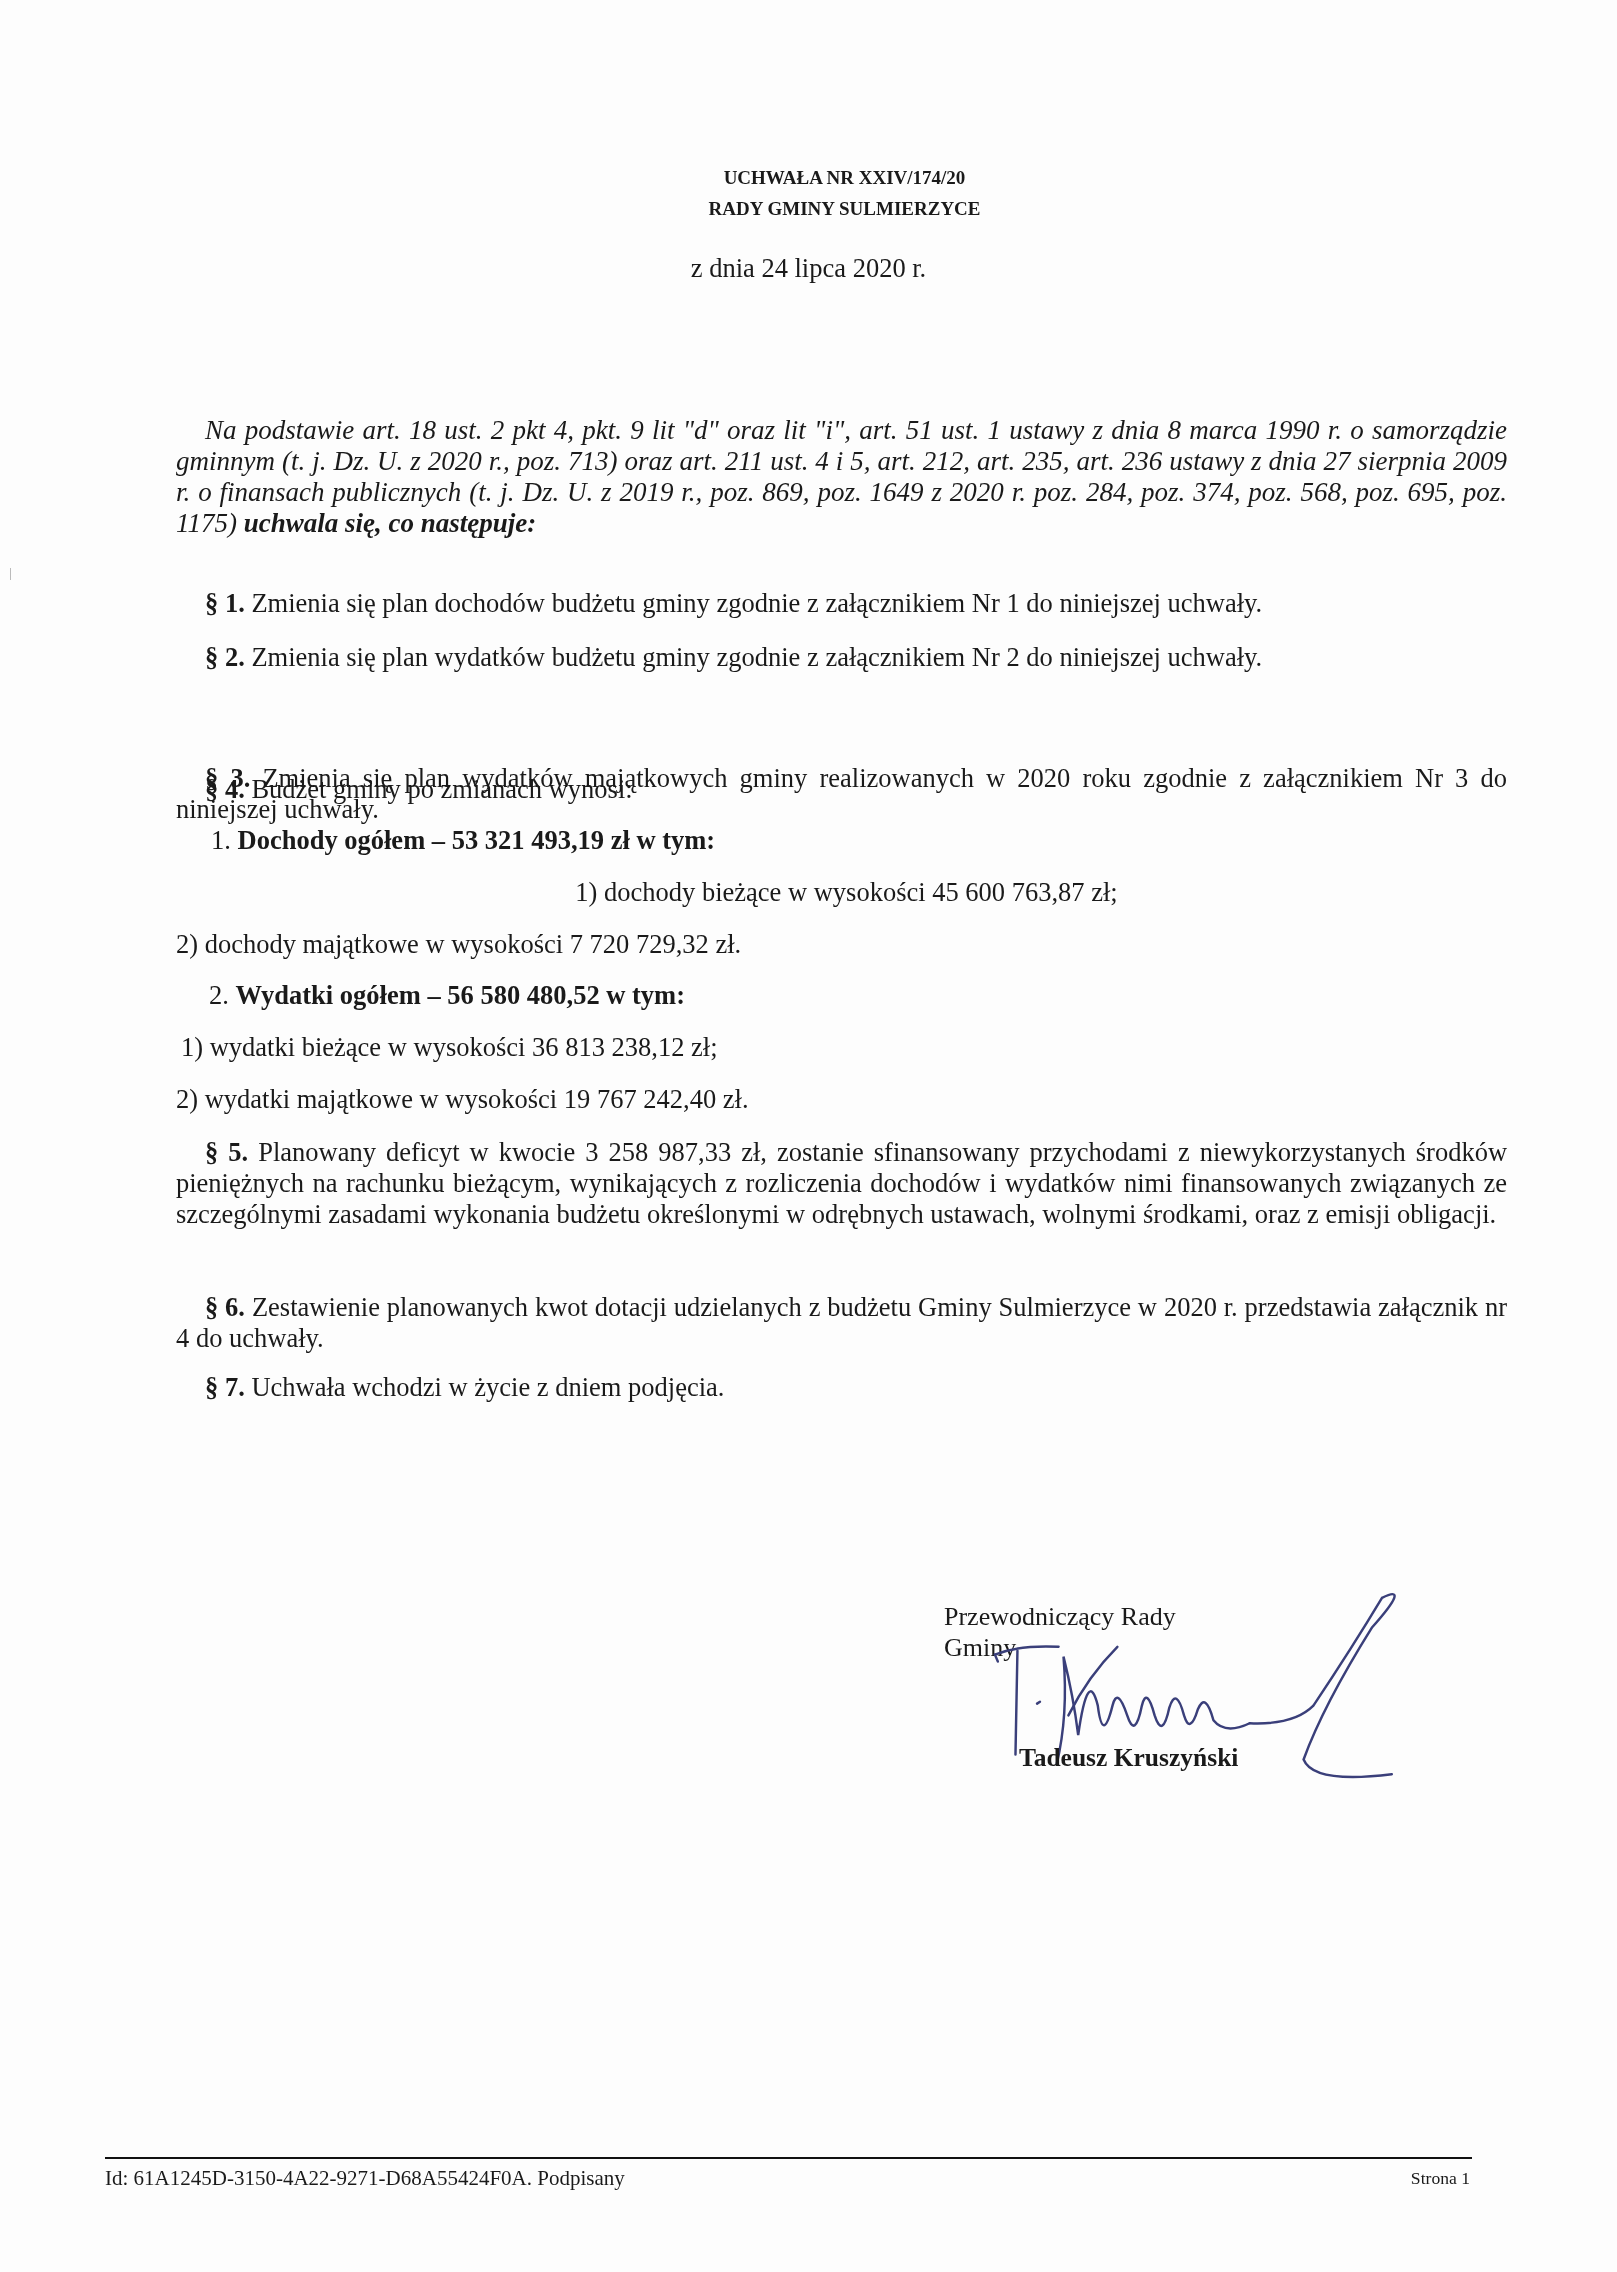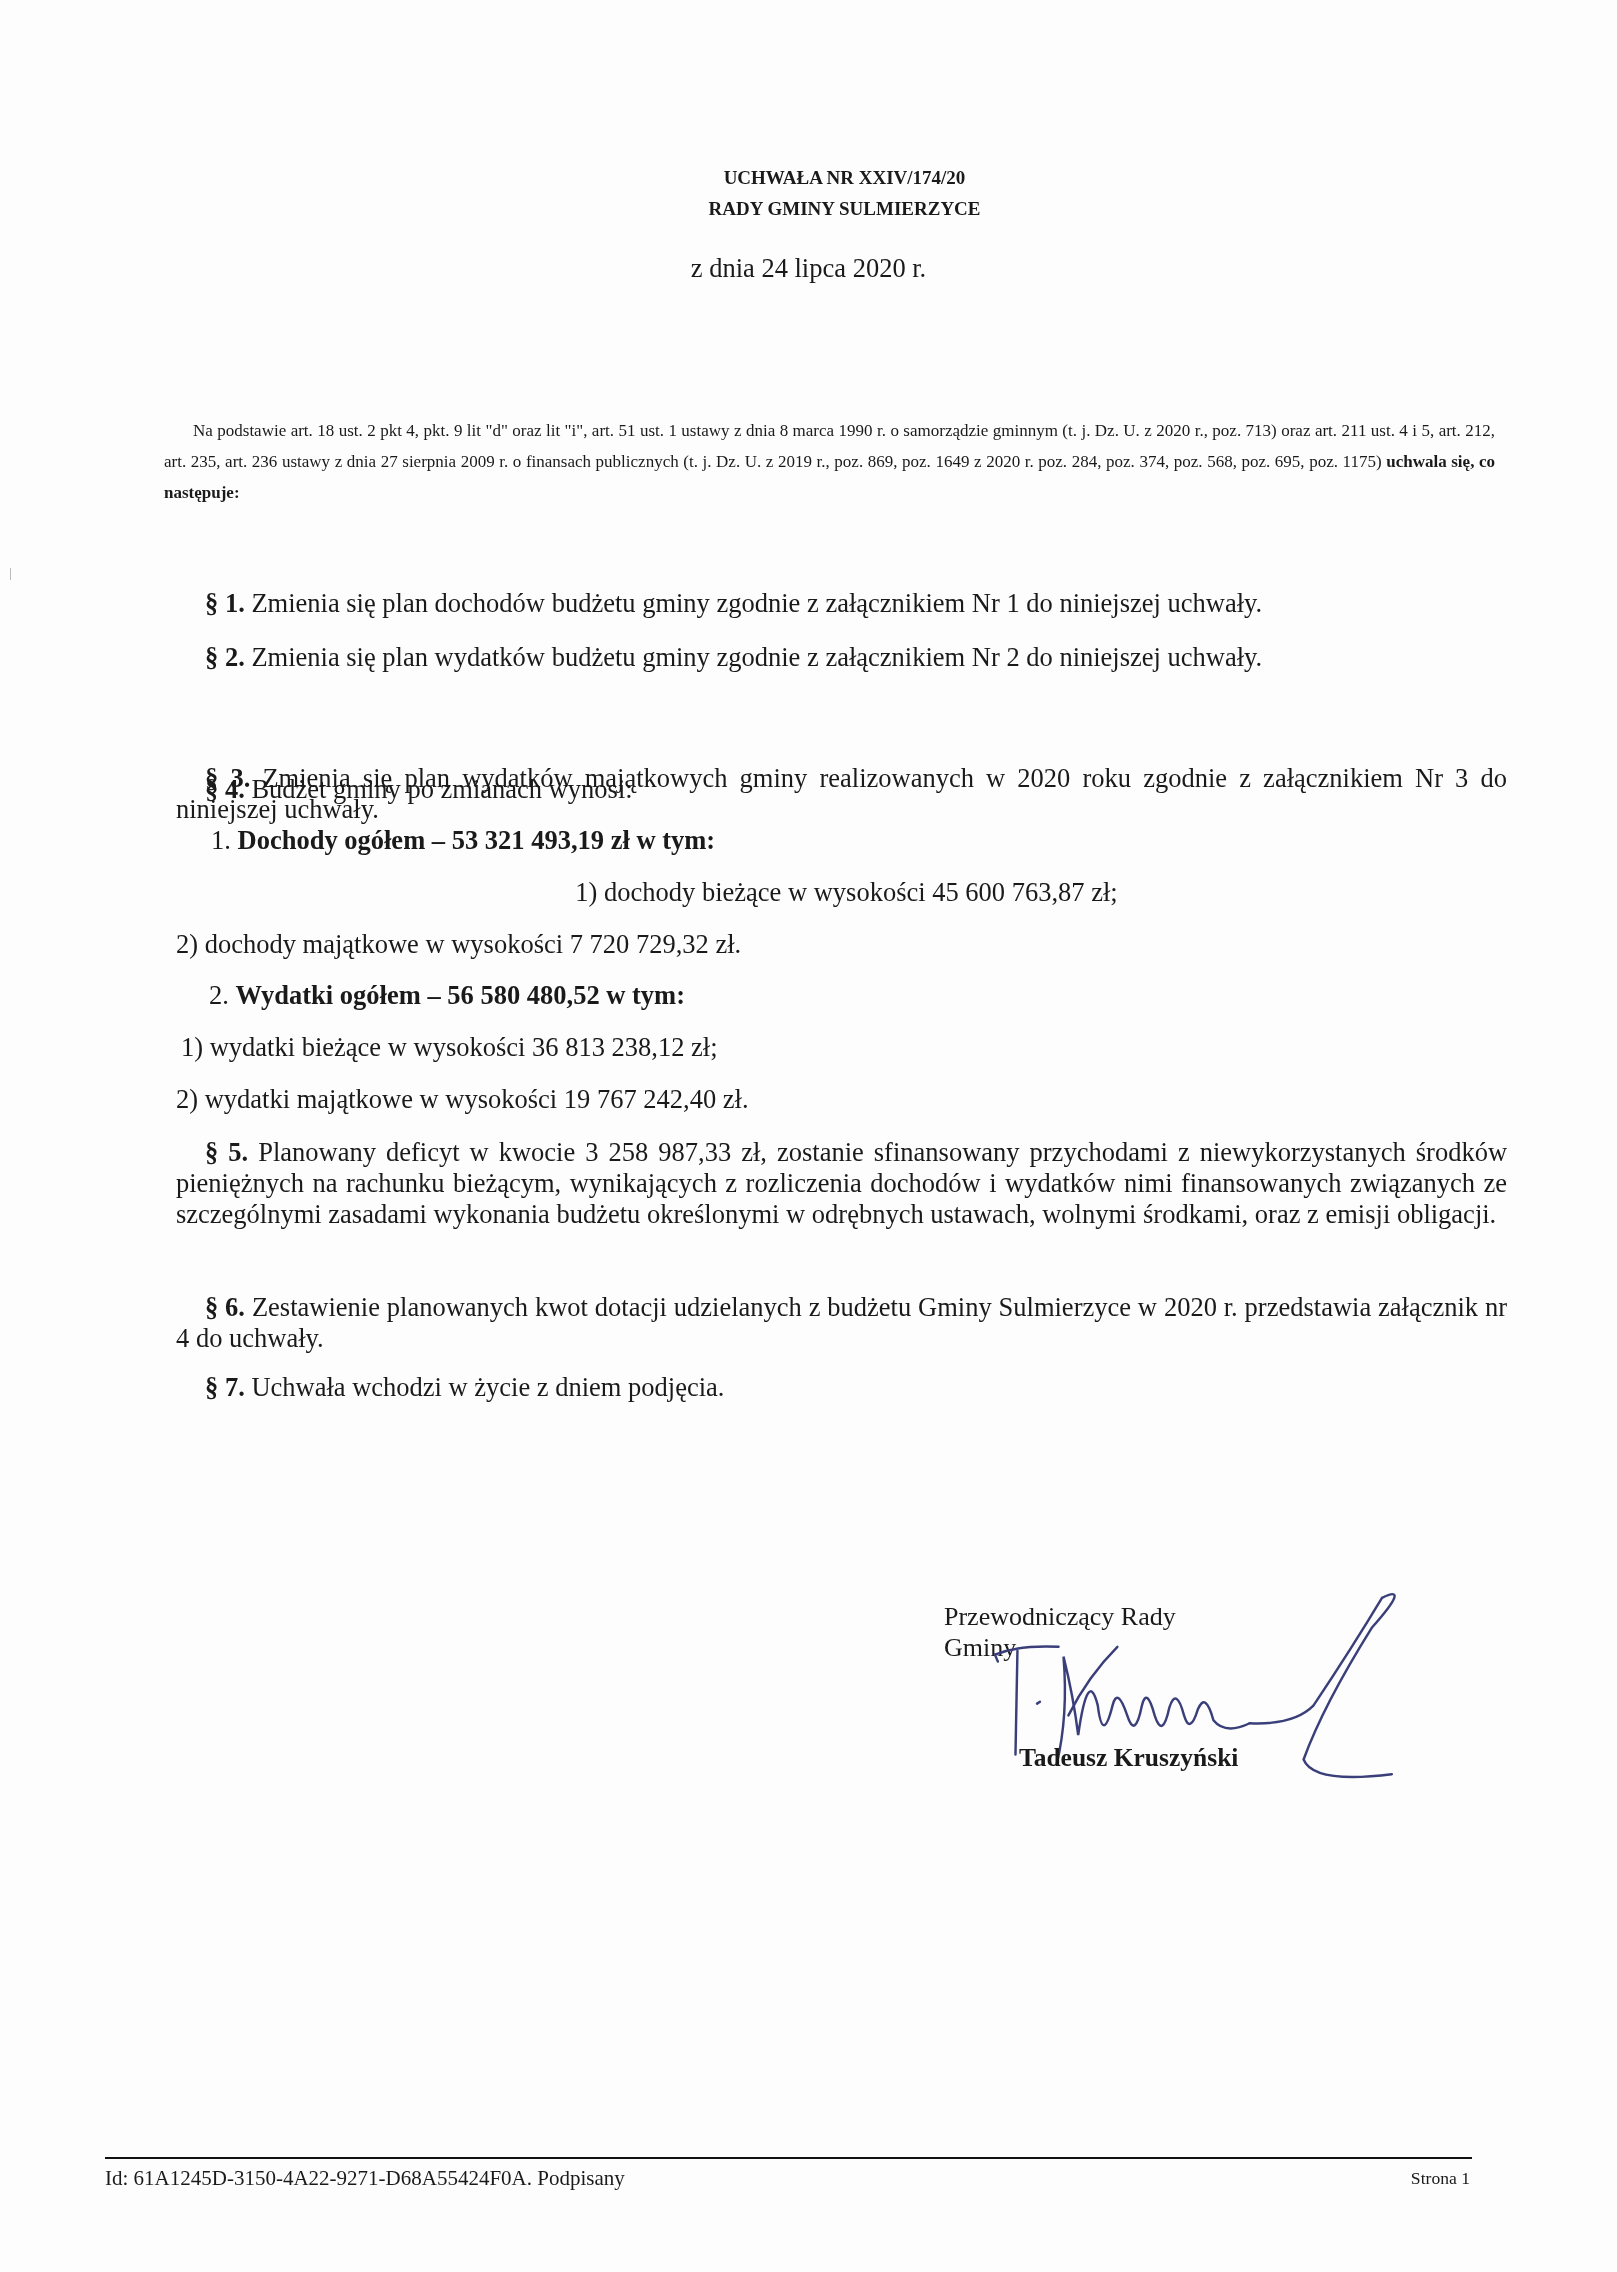--- a/index.html
+++ b/index.html
@@ -6,21 +6,21 @@
     body {
       width: 1617px; height: 2273px; background: #fdfdfd;
       font-family: "Liberation Serif", serif; color: #1a1a1a;
       position: relative; overflow: hidden;
     }
     .page { position: absolute; left: 0; top: 0; width: 1617px; height: 2273px; }
     .header { position: absolute; left: 0; width: 1617px; text-align: center; }
     .h-title { top: 162px; font-weight: bold; font-size: 19px; line-height: 31px; padding-left: 36px; }
     .h-date { top: 253px; font-size: 26.5px; }
     .h-subject { top: 331px; font-weight: bold; font-size: 26.5px; }
-    .body-text { position: absolute; left: 164px; width: 1331px; font-size: 17px; line-height: 31px; }
+    .body-text { position: absolute; left: 176px; width: 1331px; font-size: 27px; line-height: 31px; font-style: italic; }
     .just { text-align: justify; text-align-last: left; }
     .indent { text-indent: 29px; }
     .par { position: absolute; left: 176px; width: 1331px; font-size: 26.5px; line-height: 31px; }
     .sec { font-weight: bold; }
     .bold { font-weight: bold; }
     .sig { position: absolute; left: 944px; width: 392px; text-align: left; font-size: 26px; line-height: 31px; }
     .sig-name { position: absolute; left: 1019px; top: 1743px; font-size: 25.5px; font-weight: bold; }
     .signature-svg { position: absolute; left: 980px; top: 1588px; width: 461px; height: 196px; }
     .footer-line { position: absolute; left: 105px; top: 2157px; width: 1367px; height: 2px; background: #111; }
     .footer-id { position: absolute; left: 105px; top: 2166px; font-size: 21px; }

